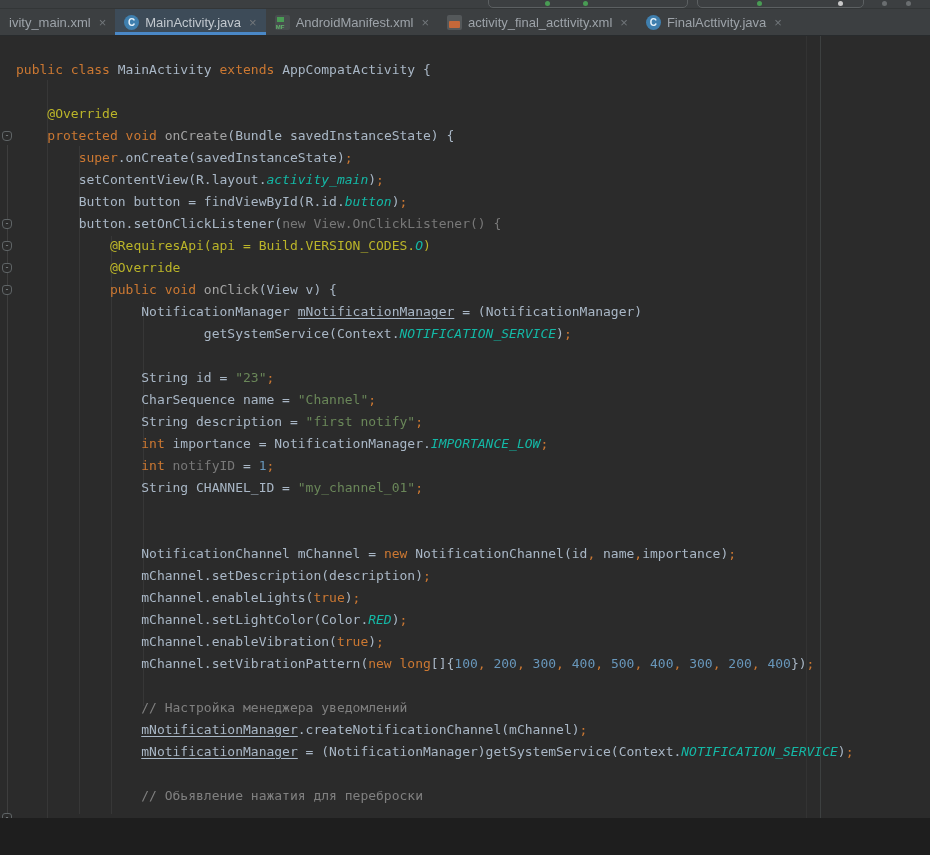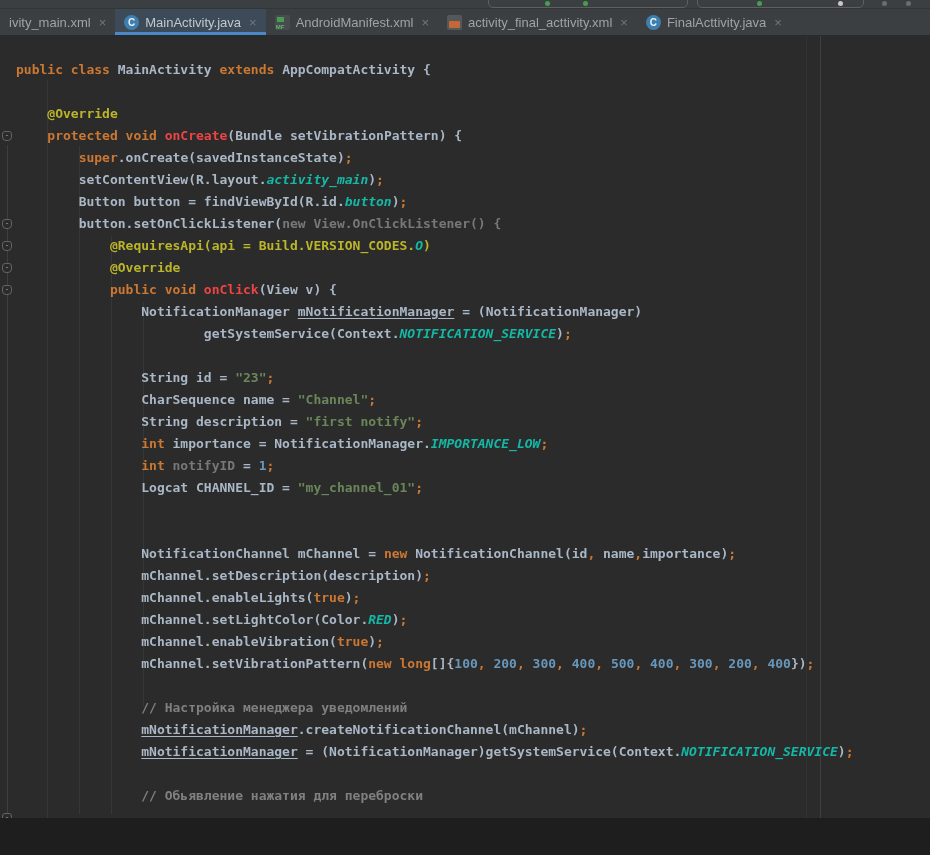--- a/index.html
+++ b/index.html
@@ -49,24 +49,24 @@
   .ticon-layout::after{
     content:''; position:absolute; left:2px; top:6px; width:11px; height:7px; background:#c4683a; border-radius:1px;
   }
   
   #editor{ position:absolute; top:35px; left:0; right:0; bottom:0; background:#2b2b2b; }
   #code{
     position:absolute; top:24px; left:16px; right:0;
     font-family:"DejaVu Sans Mono", monospace; font-size:13px; line-height:22px;
     color:#a9b7c6; z-index:2;
   }
-  .code-line{ white-space:pre; height:22px;font-weight:bold; }
+  .code-line{ white-space:pre; height:22px; }
   .t-k{color:#cc7832;}
   .t-d{color:#a9b7c6;}
-  .t-m{color:#ef4444;}
+  .t-m{color:#a3a3a3;}
   .t-a{color:#bbb529;}
   .t-s{color:#6a8759;}
   .t-n{color:#6897bb;}
   .t-c{color:#808080;}
   .t-f{color:#14b8a6; font-style:italic;}
   .t-g{color:#787878;}
   .t-u{color:#a9b7c6; text-decoration:underline; text-underline-offset:2px;}
   .t-p{color:#cc7832;}
   .vguide{ position:absolute; width:1px; background:#373737; z-index:1; }
   .marginline{ position:absolute; width:1px; z-index:1; }
@@ -148,37 +148,37 @@
     <div class="vguide" style="left:47px; top:45px;  height:798px;"></div>
     <div class="vguide" style="left:79px; top:111px; height:668px;"></div>
     <div class="vguide" style="left:111px;top:201px; height:578px;"></div>
     <div class="vguide" style="left:143px;top:267px; height:404px;"></div>
     <div class="marginline" style="left:806px; top:0; height:810px; background:#333333;"></div>
     <div class="marginline" style="left:820px; top:0; height:810px; background:#3d4040;"></div>
     <div id="code">
         <div class="code-line"><span></span><span class="t-k">public class </span><span class="t-d">MainActivity </span><span class="t-k">extends </span><span class="t-d">AppCompatActivity {</span></div>
         <div class="code-line"><span></span></div>
         <div class="code-line"><span>    </span><span class="t-a">@Override</span></div>
-        <div class="code-line"><span>    </span><span class="t-k">protected void </span><span class="t-m">onCreate</span><span class="t-d">(Bundle setVibrationPattern) {</span></div>
+        <div class="code-line"><span>    </span><span class="t-k">protected void </span><span class="t-m">onCreate</span><span class="t-d">(Bundle savedInstanceState) {</span></div>
         <div class="code-line"><span>        </span><span class="t-k">super</span><span class="t-d">.onCreate(savedInstanceState)</span><span class="t-p">;</span></div>
         <div class="code-line"><span>        </span><span class="t-d">setContentView(R.layout.</span><span class="t-f">activity_main</span><span class="t-d">)</span><span class="t-p">;</span></div>
         <div class="code-line"><span>        </span><span class="t-d">Button button = findViewById(R.id.</span><span class="t-f">button</span><span class="t-d">)</span><span class="t-p">;</span></div>
         <div class="code-line"><span>        </span><span class="t-d">button.setOnClickListener(</span><span class="t-g">new View.OnClickListener() {</span></div>
         <div class="code-line"><span>            </span><span class="t-a">@RequiresApi(api = Build.VERSION_CODES.</span><span class="t-f">O</span><span class="t-a">)</span></div>
         <div class="code-line"><span>            </span><span class="t-a">@Override</span></div>
         <div class="code-line"><span>            </span><span class="t-k">public void </span><span class="t-m">onClick</span><span class="t-d">(View v) {</span></div>
         <div class="code-line"><span>                </span><span class="t-d">NotificationManager </span><span class="t-u">mNotificationManager</span><span class="t-d"> = (NotificationManager)</span></div>
         <div class="code-line"><span>                        </span><span class="t-d">getSystemService(Context.</span><span class="t-f">NOTIFICATION_SERVICE</span><span class="t-d">)</span><span class="t-p">;</span></div>
         <div class="code-line"><span></span></div>
         <div class="code-line"><span>                </span><span class="t-d">String id = </span><span class="t-s">"23"</span><span class="t-p">;</span></div>
         <div class="code-line"><span>                </span><span class="t-d">CharSequence name = </span><span class="t-s">"Channel"</span><span class="t-p">;</span></div>
         <div class="code-line"><span>                </span><span class="t-d">String description = </span><span class="t-s">"first notify"</span><span class="t-p">;</span></div>
         <div class="code-line"><span>                </span><span class="t-k">int </span><span class="t-d">importance = NotificationManager.</span><span class="t-f">IMPORTANCE_LOW</span><span class="t-p">;</span></div>
         <div class="code-line"><span>                </span><span class="t-k">int </span><span class="t-g">notifyID</span><span class="t-d"> = </span><span class="t-n">1</span><span class="t-p">;</span></div>
-        <div class="code-line"><span>                </span><span class="t-d">Logcat CHANNEL_ID = </span><span class="t-s">"my_channel_01"</span><span class="t-p">;</span></div>
+        <div class="code-line"><span>                </span><span class="t-d">String CHANNEL_ID = </span><span class="t-s">"my_channel_01"</span><span class="t-p">;</span></div>
         <div class="code-line"><span></span></div>
         <div class="code-line"><span>                </span></div>
         <div class="code-line"><span>                </span><span class="t-d">NotificationChannel mChannel = </span><span class="t-k">new </span><span class="t-d">NotificationChannel(id</span><span class="t-p">, </span><span class="t-d">name</span><span class="t-p">,</span><span class="t-d">importance)</span><span class="t-p">;</span></div>
         <div class="code-line"><span>                </span><span class="t-d">mChannel.setDescription(description)</span><span class="t-p">;</span></div>
         <div class="code-line"><span>                </span><span class="t-d">mChannel.enableLights(</span><span class="t-k">true</span><span class="t-d">)</span><span class="t-p">;</span></div>
         <div class="code-line"><span>                </span><span class="t-d">mChannel.setLightColor(Color.</span><span class="t-f">RED</span><span class="t-d">)</span><span class="t-p">;</span></div>
         <div class="code-line"><span>                </span><span class="t-d">mChannel.enableVibration(</span><span class="t-k">true</span><span class="t-d">)</span><span class="t-p">;</span></div>
         <div class="code-line"><span>                </span><span class="t-d">mChannel.setVibrationPattern(</span><span class="t-k">new long</span><span class="t-d">[]{</span><span class="t-n">100</span><span class="t-p">, </span><span class="t-n">200</span><span class="t-p">, </span><span class="t-n">300</span><span class="t-p">, </span><span class="t-n">400</span><span class="t-p">, </span><span class="t-n">500</span><span class="t-p">, </span><span class="t-n">400</span><span class="t-p">, </span><span class="t-n">300</span><span class="t-p">, </span><span class="t-n">200</span><span class="t-p">, </span><span class="t-n">400</span><span class="t-d">})</span><span class="t-p">;</span></div>
         <div class="code-line"><span></span></div>
         <div class="code-line"><span>                </span><span class="t-c">// Настройка менеджера уведомлений</span></div>

